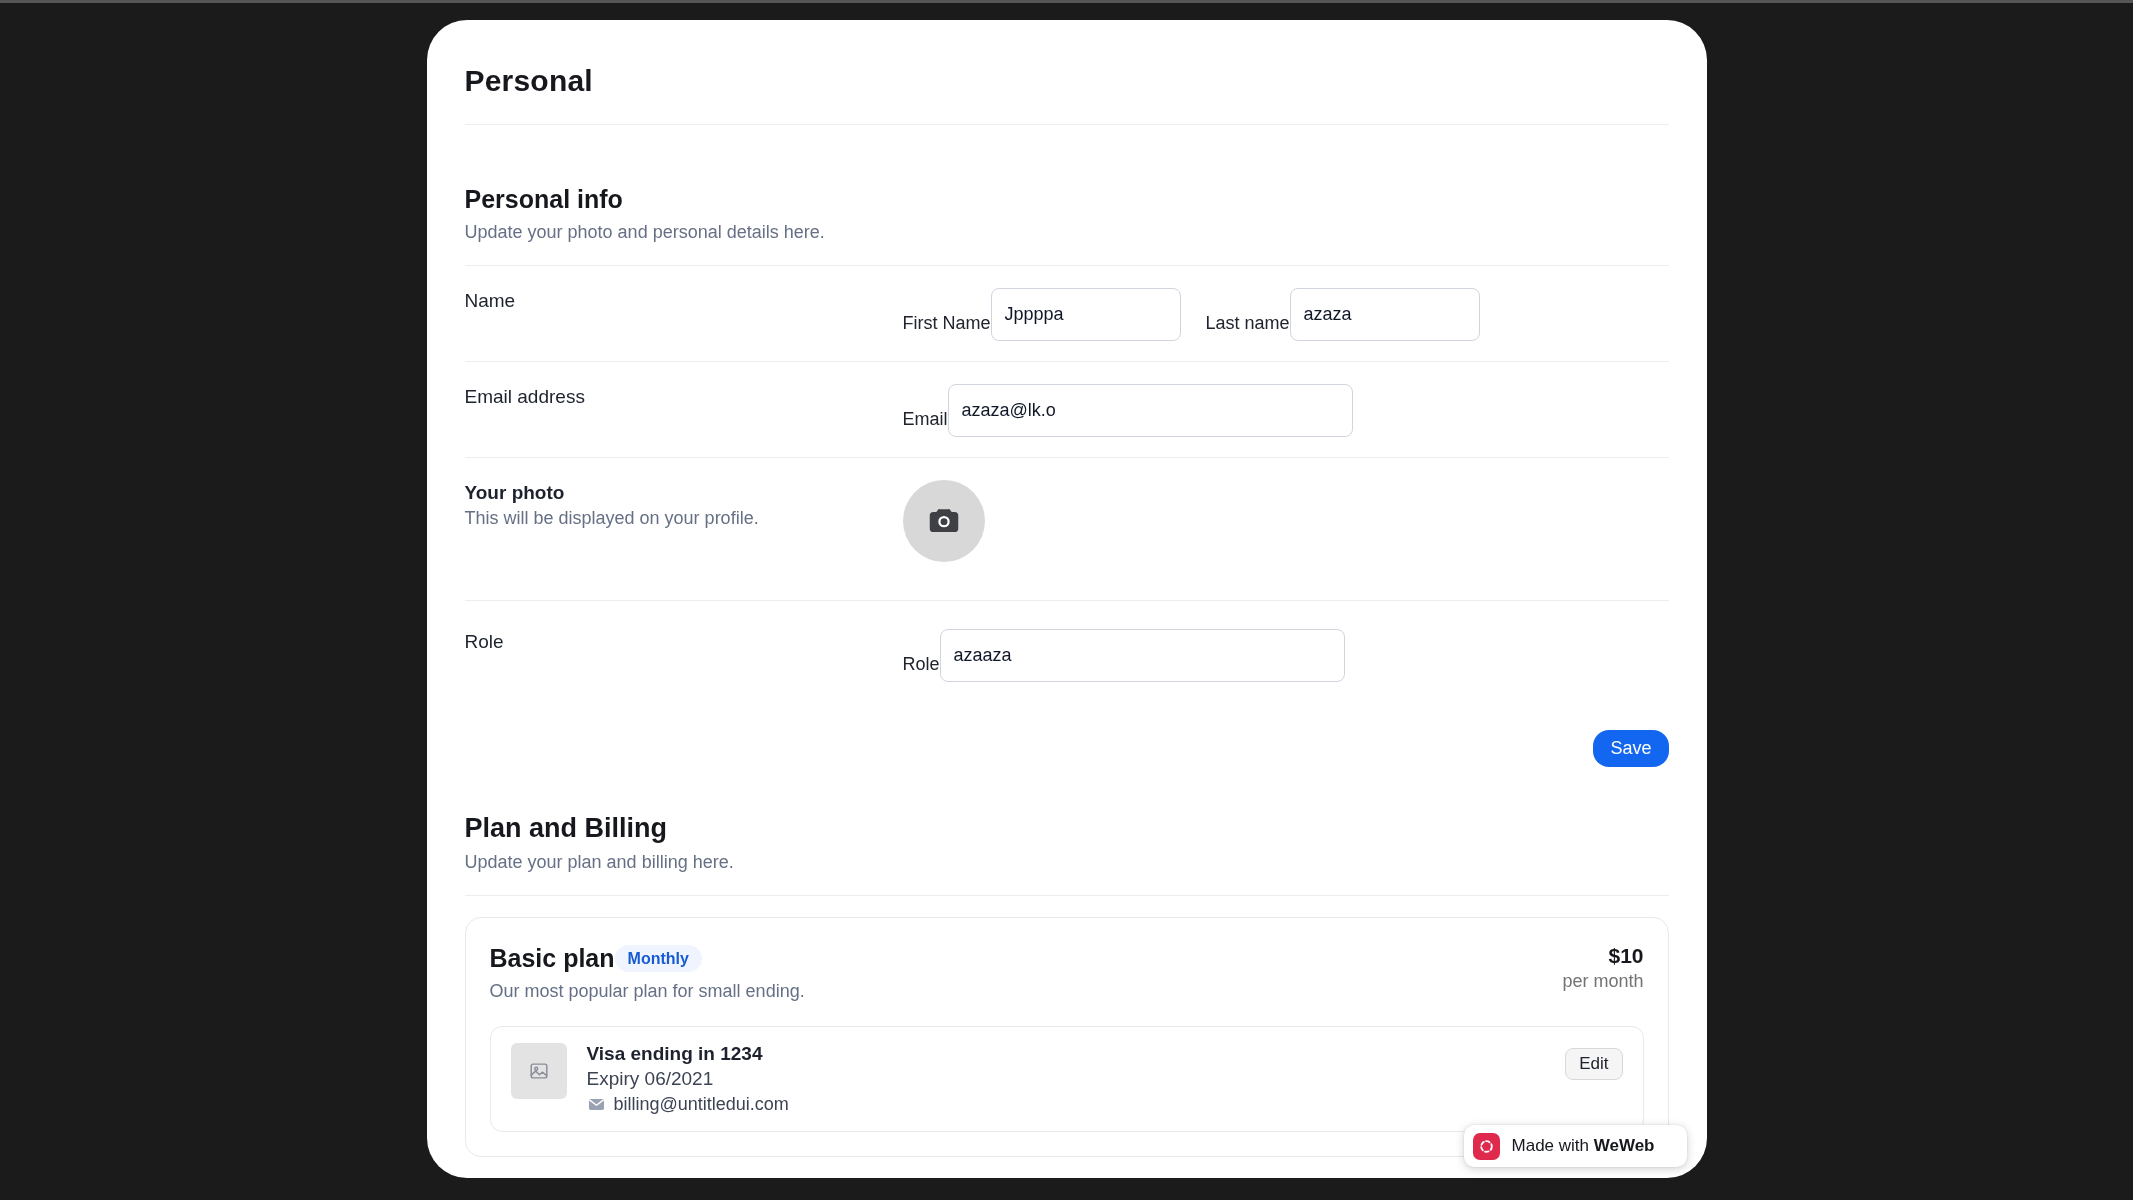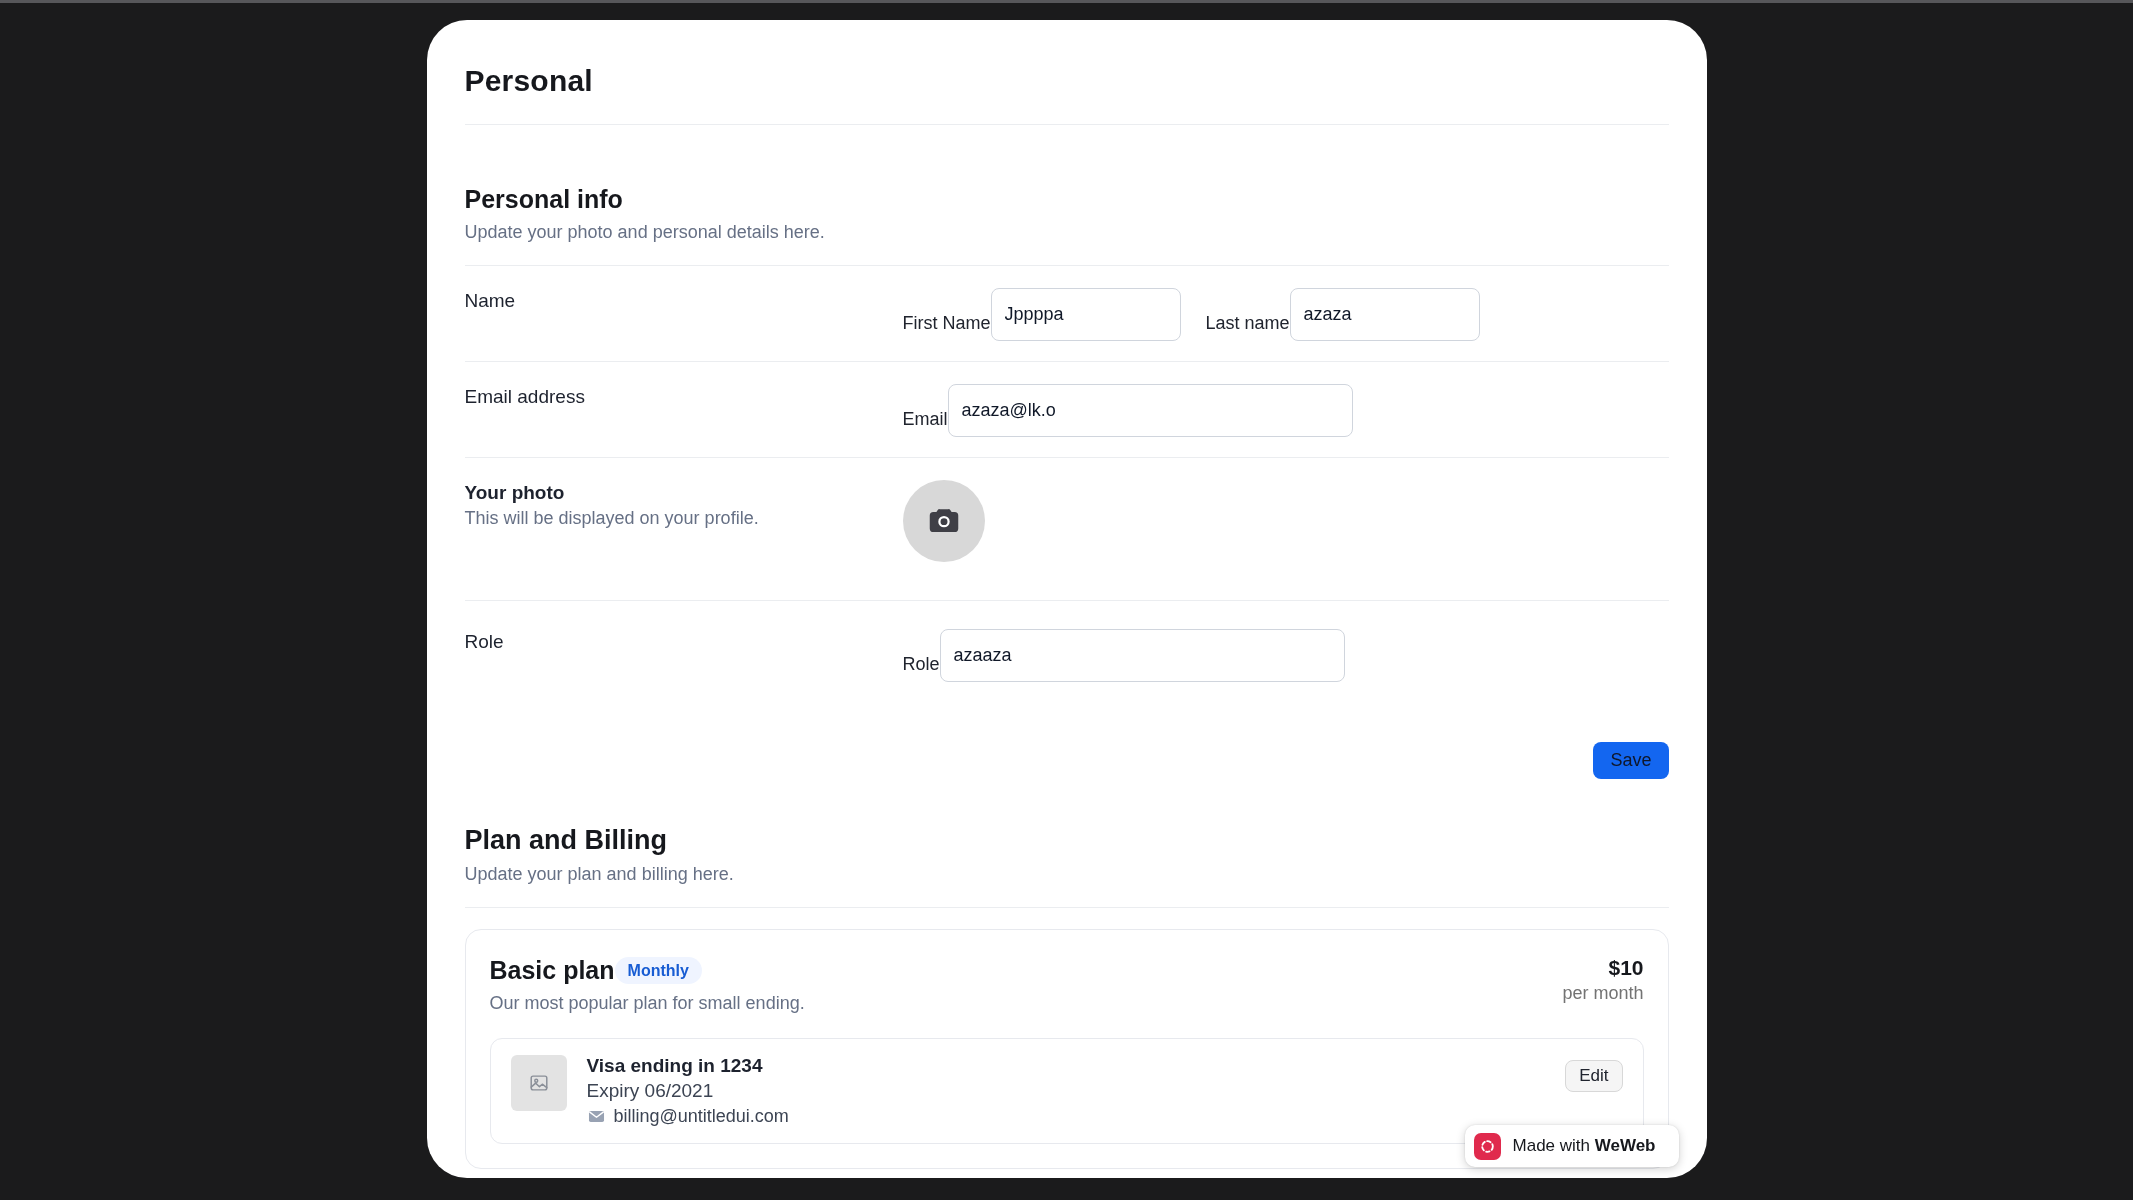--- a/index.html
+++ b/index.html
@@ -48,24 +48,23 @@
   .w-wide  { width: 405px; }
   
   .avatar {
     width: 82px; height: 82px; border-radius: 50%;
     background: #d8d8d8; display: flex; align-items: center; justify-content: center;
     cursor: pointer;
   }
   
   .save-row { display: flex; justify-content: flex-end; padding: 28px 0 0; }
   .save-btn {
-    background: #1366f0; color: #0f172a; font-size: 18px; font-weight: 500;
-    border: none; border-radius: 8px; height: 37px; padding: 0 17px; cursor: pointer;
+    background: #1366f0; color: #ffffff; font-size: 18px; font-weight: 500;
+    border: none; border-radius: 16px; height: 37px; padding: 0 17px; cursor: pointer;
     font-family: "Liberation Sans", "DejaVu Sans", sans-serif;
-    margin-top: 12px;
   }
   
   .plan-card {
     margin-top: 21px; border: 1px solid #e7e9ee; border-radius: 16px;
     padding: 26px 24px 24px; background: #fff;
   }
   .plan-top { display: flex; justify-content: space-between; align-items: flex-start; }
   .plan-name-line { display: flex; align-items: center; }
   .plan-name { font-size: 25px; font-weight: 700; color: #16181d; }
   .plan-badge {
@@ -90,23 +89,23 @@
   .pm-expiry { font-size: 19px; color: #3c4453; margin-top: 3px; }
   .pm-email-line { display: flex; align-items: center; gap: 8px; margin-top: 4px; }
   .pm-email { font-size: 18px; color: #3c4453; }
   .edit-btn {
     font-size: 17px; color: #20242e; background: #f5f5f5; border: 1px solid #d8d8d8;
     border-radius: 8px; padding: 5px 13px; cursor: pointer; margin-top: 5px;
     font-family: "Liberation Sans", "DejaVu Sans", sans-serif;
   }
   
   .weweb-badge {
-    position: absolute; right: 28px; bottom: 11px;
+    position: absolute; right: 20px; bottom: 11px;
     background: #ffffff; border-radius: 10px; height: 42px;
-    display: flex; align-items: center; gap: 12px; padding: 0 23px 0 9px;
+    display: flex; align-items: center; gap: 12px; padding: 0 32px 0 9px;
     box-shadow: 0 2px 10px rgba(0,0,0,.18), 0 0 2px rgba(0,0,0,.12);
     cursor: pointer;
   }
   .weweb-icon {
     width: 27px; height: 27px; border-radius: 7px; background: #e02a4d;
     display: flex; align-items: center; justify-content: center;
   }
   .weweb-text { font-size: 17px; color: #16181d; }
   .weweb-text b { font-weight: 700; }
 </style>

